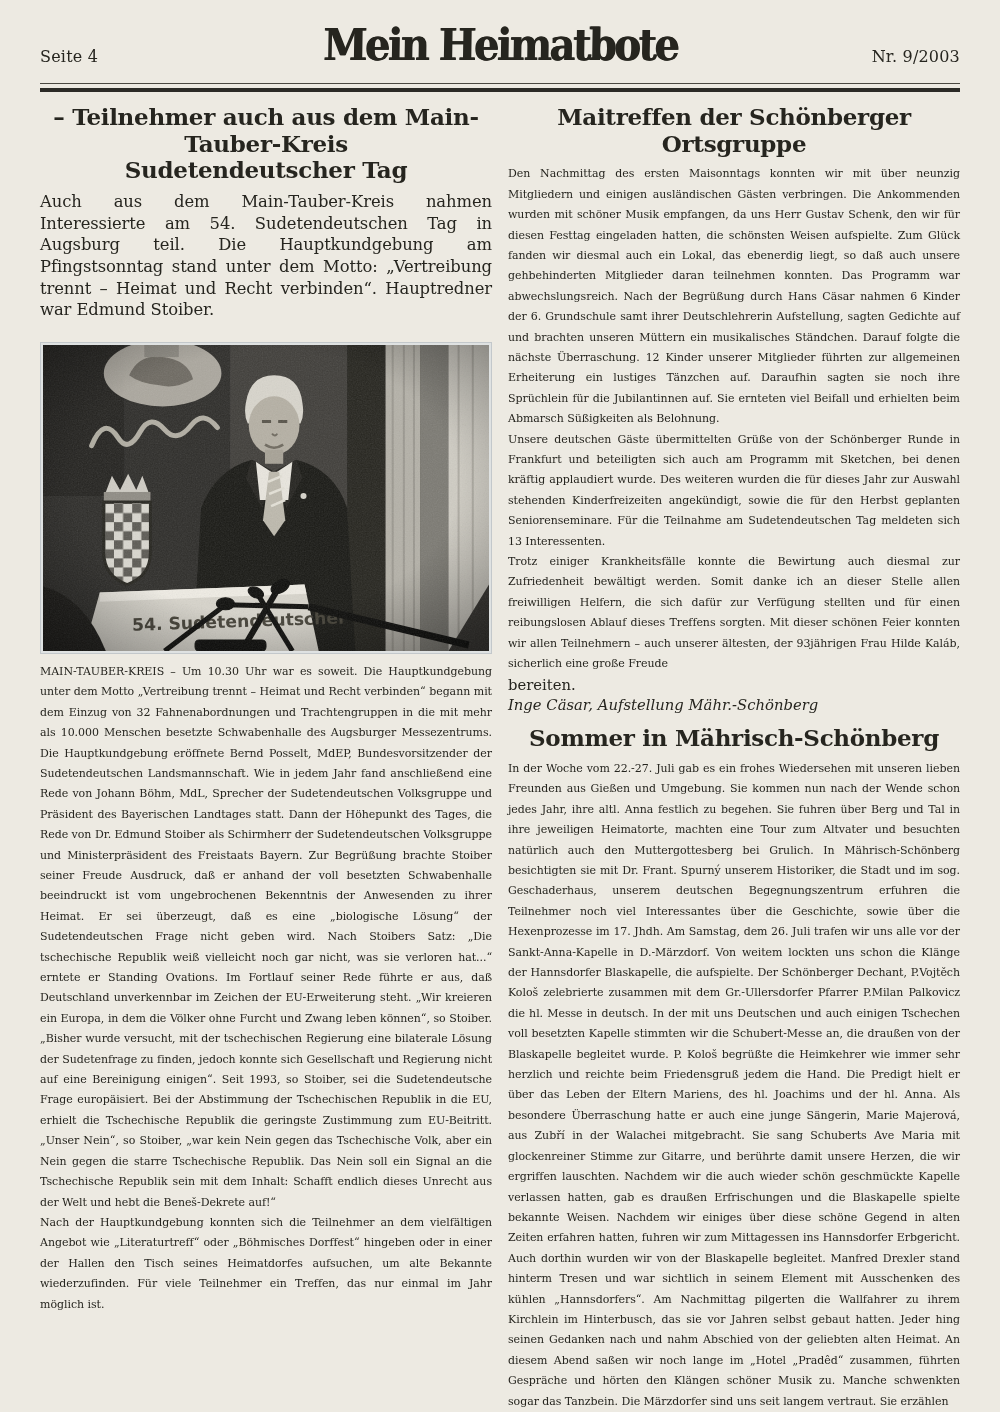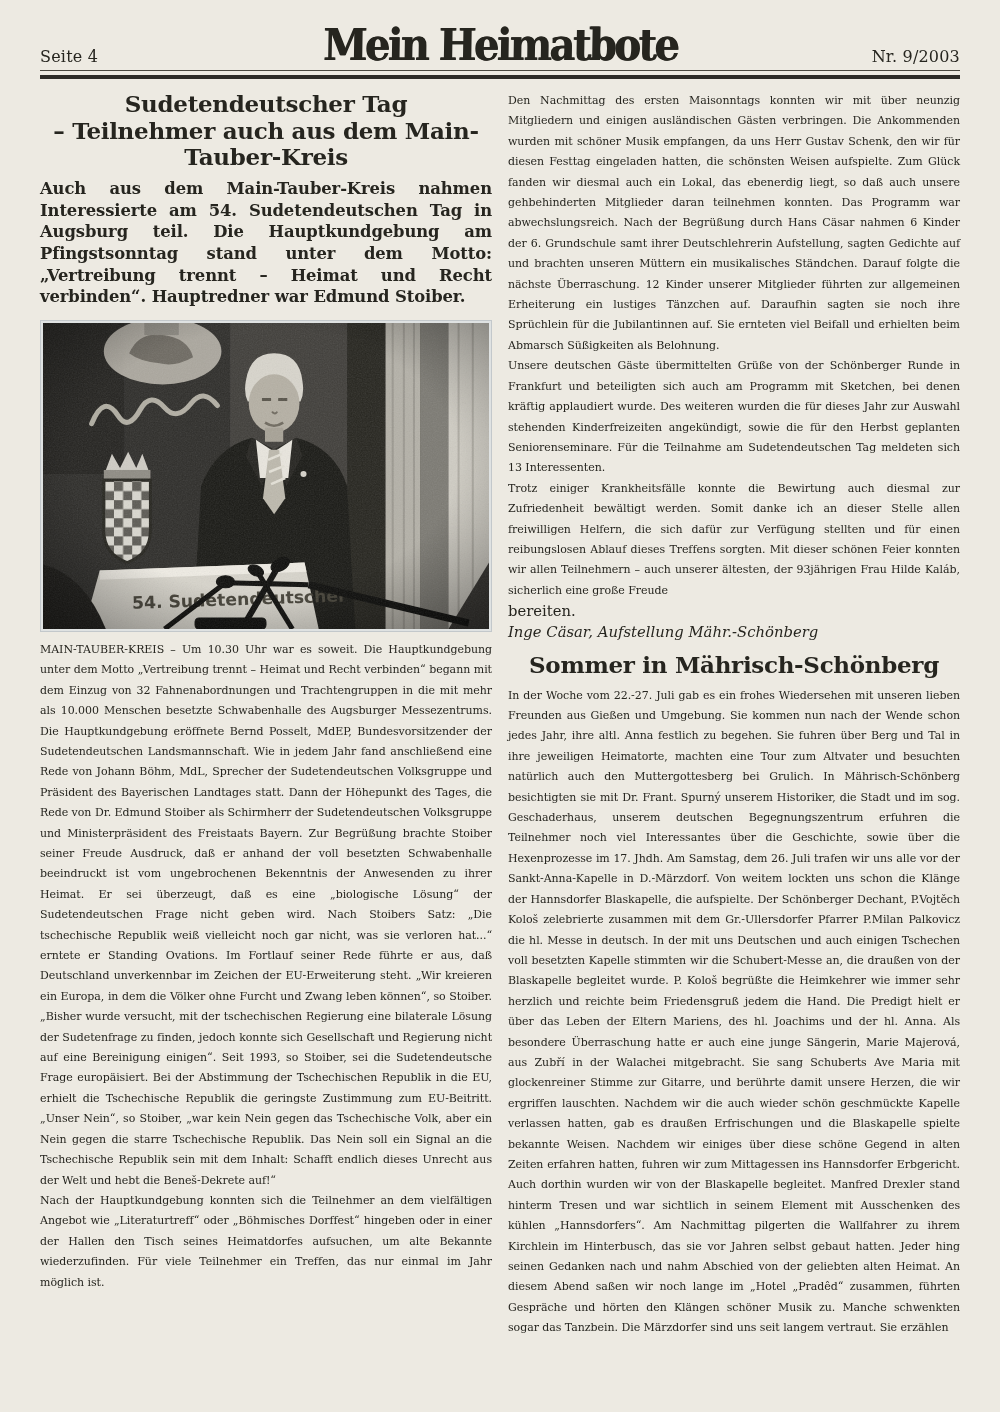--- a/index.html
+++ b/index.html
@@ -13,21 +13,21 @@
     font-family:"DejaVu Serif","Liberation Serif",serif;
     color:var(--ink,#26251f);
     overflow:hidden;
   }
   
   .hdr{
     display:grid;
     grid-template-columns:1fr auto 1fr;
     align-items:end;
     border-bottom:1.5px solid #4a4840;
-    padding-bottom:4px;
+    padding-bottom:17px;
   }
   .hdr .pagenum{justify-self:start;font-size:16px;letter-spacing:.2px;}
   .hdr .issue{justify-self:end;font-size:16px;letter-spacing:.2px;}
   .masthead{
     margin:0;line-height:.95;
     font-size:40px;font-weight:bold;
     letter-spacing:-2.5px;
     transform:scaleY(1.1) skewX(-1deg);
     text-shadow:0.8px 0 0 currentColor;
     padding-bottom:2px;
@@ -36,22 +36,22 @@
   
   .columns{display:flex;gap:16px;}
   .col{width:452px;flex:0 0 452px;}
   .headline{
     font-size:23px;font-weight:bold;text-align:center;
     line-height:1.16;letter-spacing:-0.3px;
     margin:0 0 7px 0;
   }
   .headline span{display:block;}
   .lead{
-    font-weight:bold;font-size:16.4px;line-height:1.32;
-    text-align:justify;margin:0 0 12px 0;
+    font-weight:normal;font-size:16.4px;line-height:1.32;
+    text-align:justify;margin:0 0 21px 0;
     letter-spacing:-0.1px;
   }
   .body{
     font-size:11px;line-height:20.4px;
     text-align:justify;margin:0;
     hyphens:auto;-webkit-hyphens:auto;
     letter-spacing:-0.05px;
   }
   .sigrow{
     display:flex;justify-content:space-between;align-items:baseline;
@@ -77,22 +77,22 @@
     <span class="pagenum">Seite 4</span>
     <h1 class="masthead">Mein Heimatbote</h1>
     <span class="issue">Nr. 9/2003</span>
   </header>
   <div class="rule"></div>
 
   <main class="columns">
 
     <article class="col">
       <h2 class="headline">
+        <span>– Teilnehmer auch aus dem Main-Tauber-Kreis</span>
         <span>Sudetendeutscher Tag</span>
-        <span>– Teilnehmer auch aus dem Main-Tauber-Kreis</span>
       </h2>
       <p class="lead">Auch aus dem Main-Tauber-Kreis nahmen Interessierte am 54. Sudetendeutschen Tag in Augsburg teil. Die Hauptkundgebung am Pfingstsonntag stand unter dem Motto: „Vertreibung trennt – Heimat und Recht verbinden“. Hauptredner war Edmund Stoiber.</p>
 
       <figure class="photo">
         <svg viewBox="0 0 440 304" preserveAspectRatio="none" role="img">
           <defs>
             <pattern id="check" width="18" height="18" patternUnits="userSpaceOnUse">
               <rect width="18" height="18" fill="#d9d7cf"></rect>
               <rect width="9" height="9" fill="#5c5a54"></rect>
               <rect x="9" y="9" width="9" height="9" fill="#5c5a54"></rect>
@@ -178,20 +178,23 @@
       </figure>
 
       <p class="body">MAIN-TAUBER-KREIS – Um 10.30 Uhr war es soweit. Die Hauptkundgebung unter dem Motto „Vertreibung trennt – Heimat und Recht verbinden“ begann mit dem Einzug von 32 Fahnenabordnungen und Trachtengruppen in die mit mehr als 10.000 Menschen besetzte Schwabenhalle des Augsburger Messezentrums. Die Hauptkundgebung eröffnete Bernd Posselt, MdEP, Bundesvorsitzender der Sudetendeutschen Landsmannschaft. Wie in jedem Jahr fand anschließend eine Rede von Johann Böhm, MdL, Sprecher der Sudetendeutschen Volksgruppe und Präsident des Bayerischen Landtages statt. Dann der Höhepunkt des Tages, die Rede von Dr. Edmund Stoiber als Schirmherr der Sudetendeutschen Volksgruppe und Ministerpräsident des Freistaats Bayern. Zur Begrüßung brachte Stoiber seiner Freude Ausdruck, daß er anhand der voll besetzten Schwabenhalle beeindruckt ist vom ungebrochenen Bekenntnis der Anwesenden zu ihrer Heimat. Er sei überzeugt, daß es eine „biologische Lösung“ der Sudetendeutschen Frage nicht geben wird. Nach Stoibers Satz: „Die tschechische Republik weiß vielleicht noch gar nicht, was sie verloren hat...“ erntete er Standing Ovations. Im Fortlauf seiner Rede führte er aus, daß Deutschland unverkennbar im Zeichen der EU-Erweiterung steht. „Wir kreieren ein Europa, in dem die Völker ohne Furcht und Zwang leben können“, so Stoiber. „Bisher wurde versucht, mit der tschechischen Regierung eine bilaterale Lösung der Sudetenfrage zu finden, jedoch konnte sich Gesellschaft und Regierung nicht auf eine Bereinigung einigen“. Seit 1993, so Stoiber, sei die Sudetendeutsche Frage europäisiert. Bei der Abstimmung der Tschechischen Republik in die EU, erhielt die Tschechische Republik die geringste Zustimmung zum EU-Beitritt. „Unser Nein“, so Stoiber, „war kein Nein gegen das Tschechische Volk, aber ein Nein gegen die starre Tschechische Republik. Das Nein soll ein Signal an die Tschechische Republik sein mit dem Inhalt: Schafft endlich dieses Unrecht aus der Welt und hebt die Beneš-Dekrete auf!“</p>
       <p class="body">Nach der Hauptkundgebung konnten sich die Teilnehmer an dem vielfältigen Angebot wie „Literaturtreff“ oder „Böhmisches Dorffest“ hingeben oder in einer der Hallen den Tisch seines Heimatdorfes aufsuchen, um alte Bekannte wiederzufinden. Für viele Teilnehmer ein Treffen, das nur einmal im Jahr möglich ist.</p>
 
     </article>
 
     <div class="col">
 
       <article>
+        <h2 class="headline">
+          <span>Maitreffen der Schönberger Ortsgruppe</span>
+        </h2>
         <p class="body">Den Nachmittag des ersten Maisonntags konnten wir mit über neunzig Mitgliedern und einigen ausländischen Gästen verbringen. Die Ankommenden wurden mit schöner Musik empfangen, da uns Herr Gustav Schenk, den wir für diesen Festtag eingeladen hatten, die schönsten Weisen aufspielte. Zum Glück fanden wir diesmal auch ein Lokal, das ebenerdig liegt, so daß auch unsere gehbehinderten Mitglieder daran teilnehmen konnten. Das Programm war abwechslungsreich. Nach der Begrüßung durch Hans Cäsar nahmen 6 Kinder der 6. Grundschule samt ihrer Deutschlehrerin Aufstellung, sagten Gedichte auf und brachten unseren Müttern ein musikalisches Ständchen. Darauf folgte die nächste Überraschung. 12 Kinder unserer Mitglieder führten zur allgemeinen Erheiterung ein lustiges Tänzchen auf. Daraufhin sagten sie noch ihre Sprüchlein für die Jubilantinnen auf. Sie ernteten viel Beifall und erhielten beim Abmarsch Süßigkeiten als Belohnung.</p>
         <p class="body">Unsere deutschen Gäste übermittelten Grüße von der Schönberger Runde in Frankfurt und beteiligten sich auch am Programm mit Sketchen, bei denen kräftig applaudiert wurde. Des weiteren wurden die für dieses Jahr zur Auswahl stehenden Kinderfreizeiten angekündigt, sowie die für den Herbst geplanten Seniorenseminare. Für die Teilnahme am Sudetendeutschen Tag meldeten sich 13 Interessenten.</p>
         <p class="body">Trotz einiger Krankheitsfälle konnte die Bewirtung auch diesmal zur Zufriedenheit bewältigt werden. Somit danke ich an dieser Stelle allen freiwilligen Helfern, die sich dafür zur Verfügung stellten und für einen reibungslosen Ablauf dieses Treffens sorgten. Mit dieser schönen Feier konnten wir allen Teilnehmern – auch unserer ältesten, der 93jährigen Frau Hilde Kaláb, sicherlich eine große Freude</p>
         <div class="sigrow">
           <span>bereiten.</span>
           <span class="sig">Inge Cäsar, Aufstellung Mähr.-Schönberg</span>
         </div>
       </article>
 
       <article>

